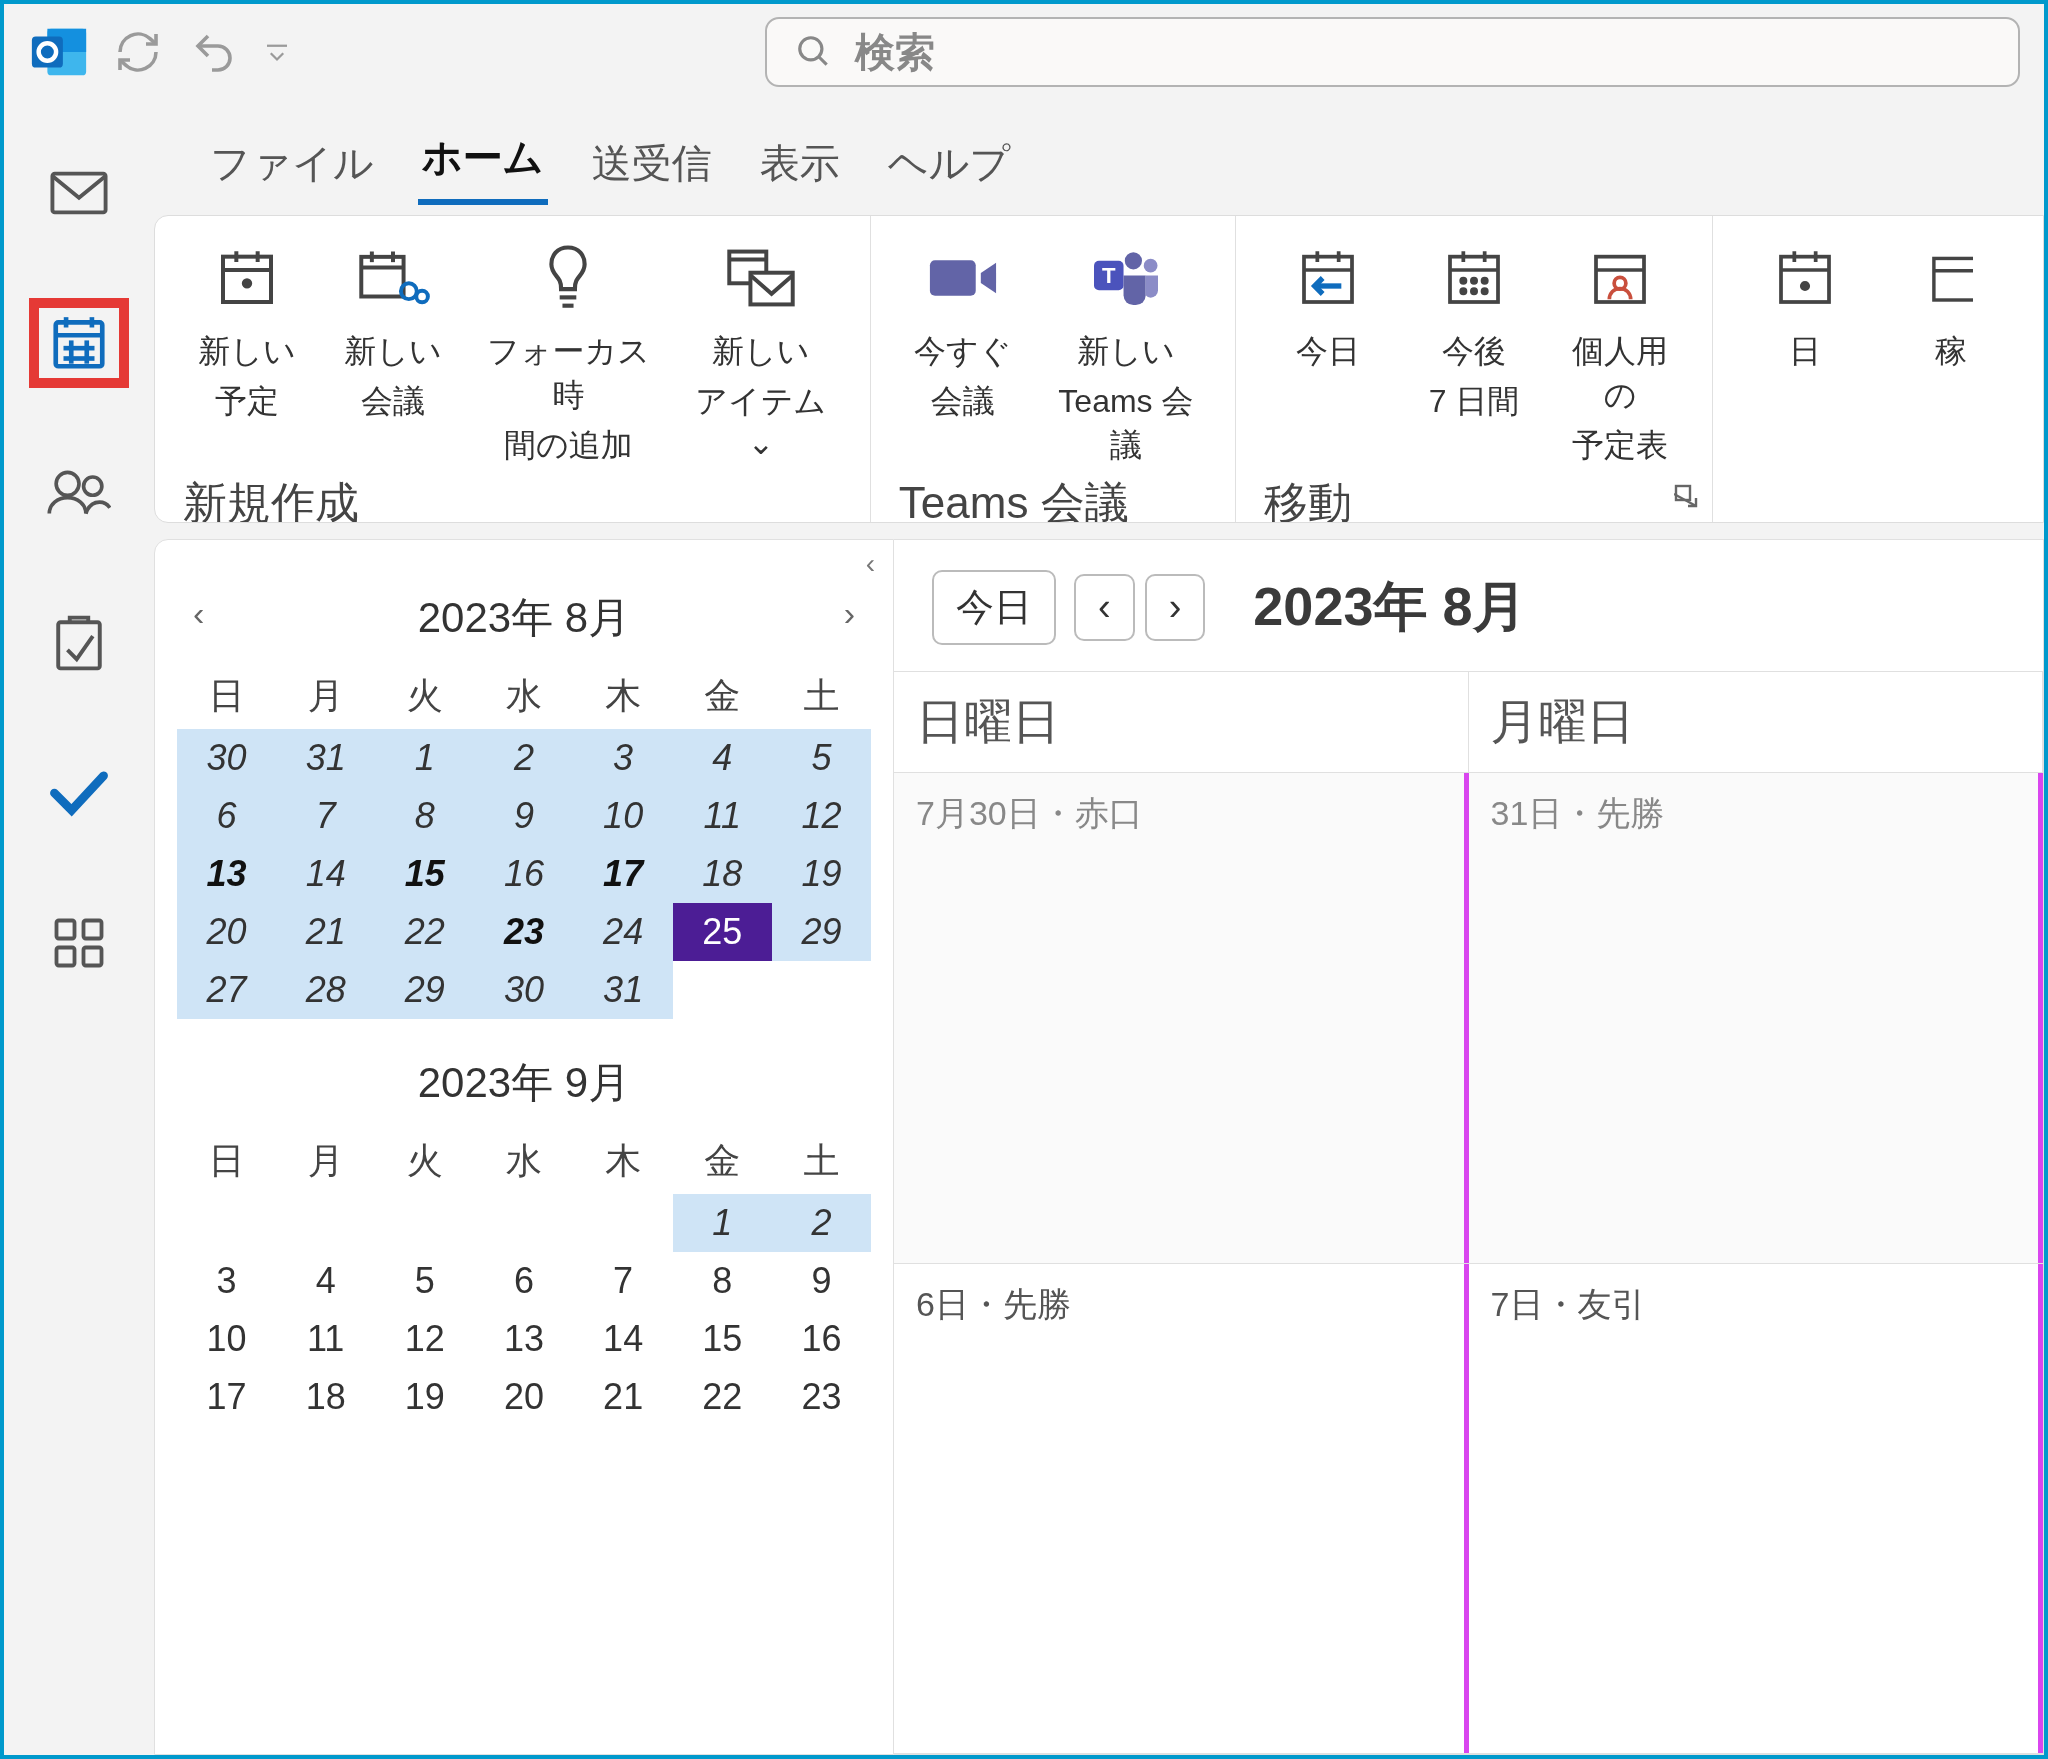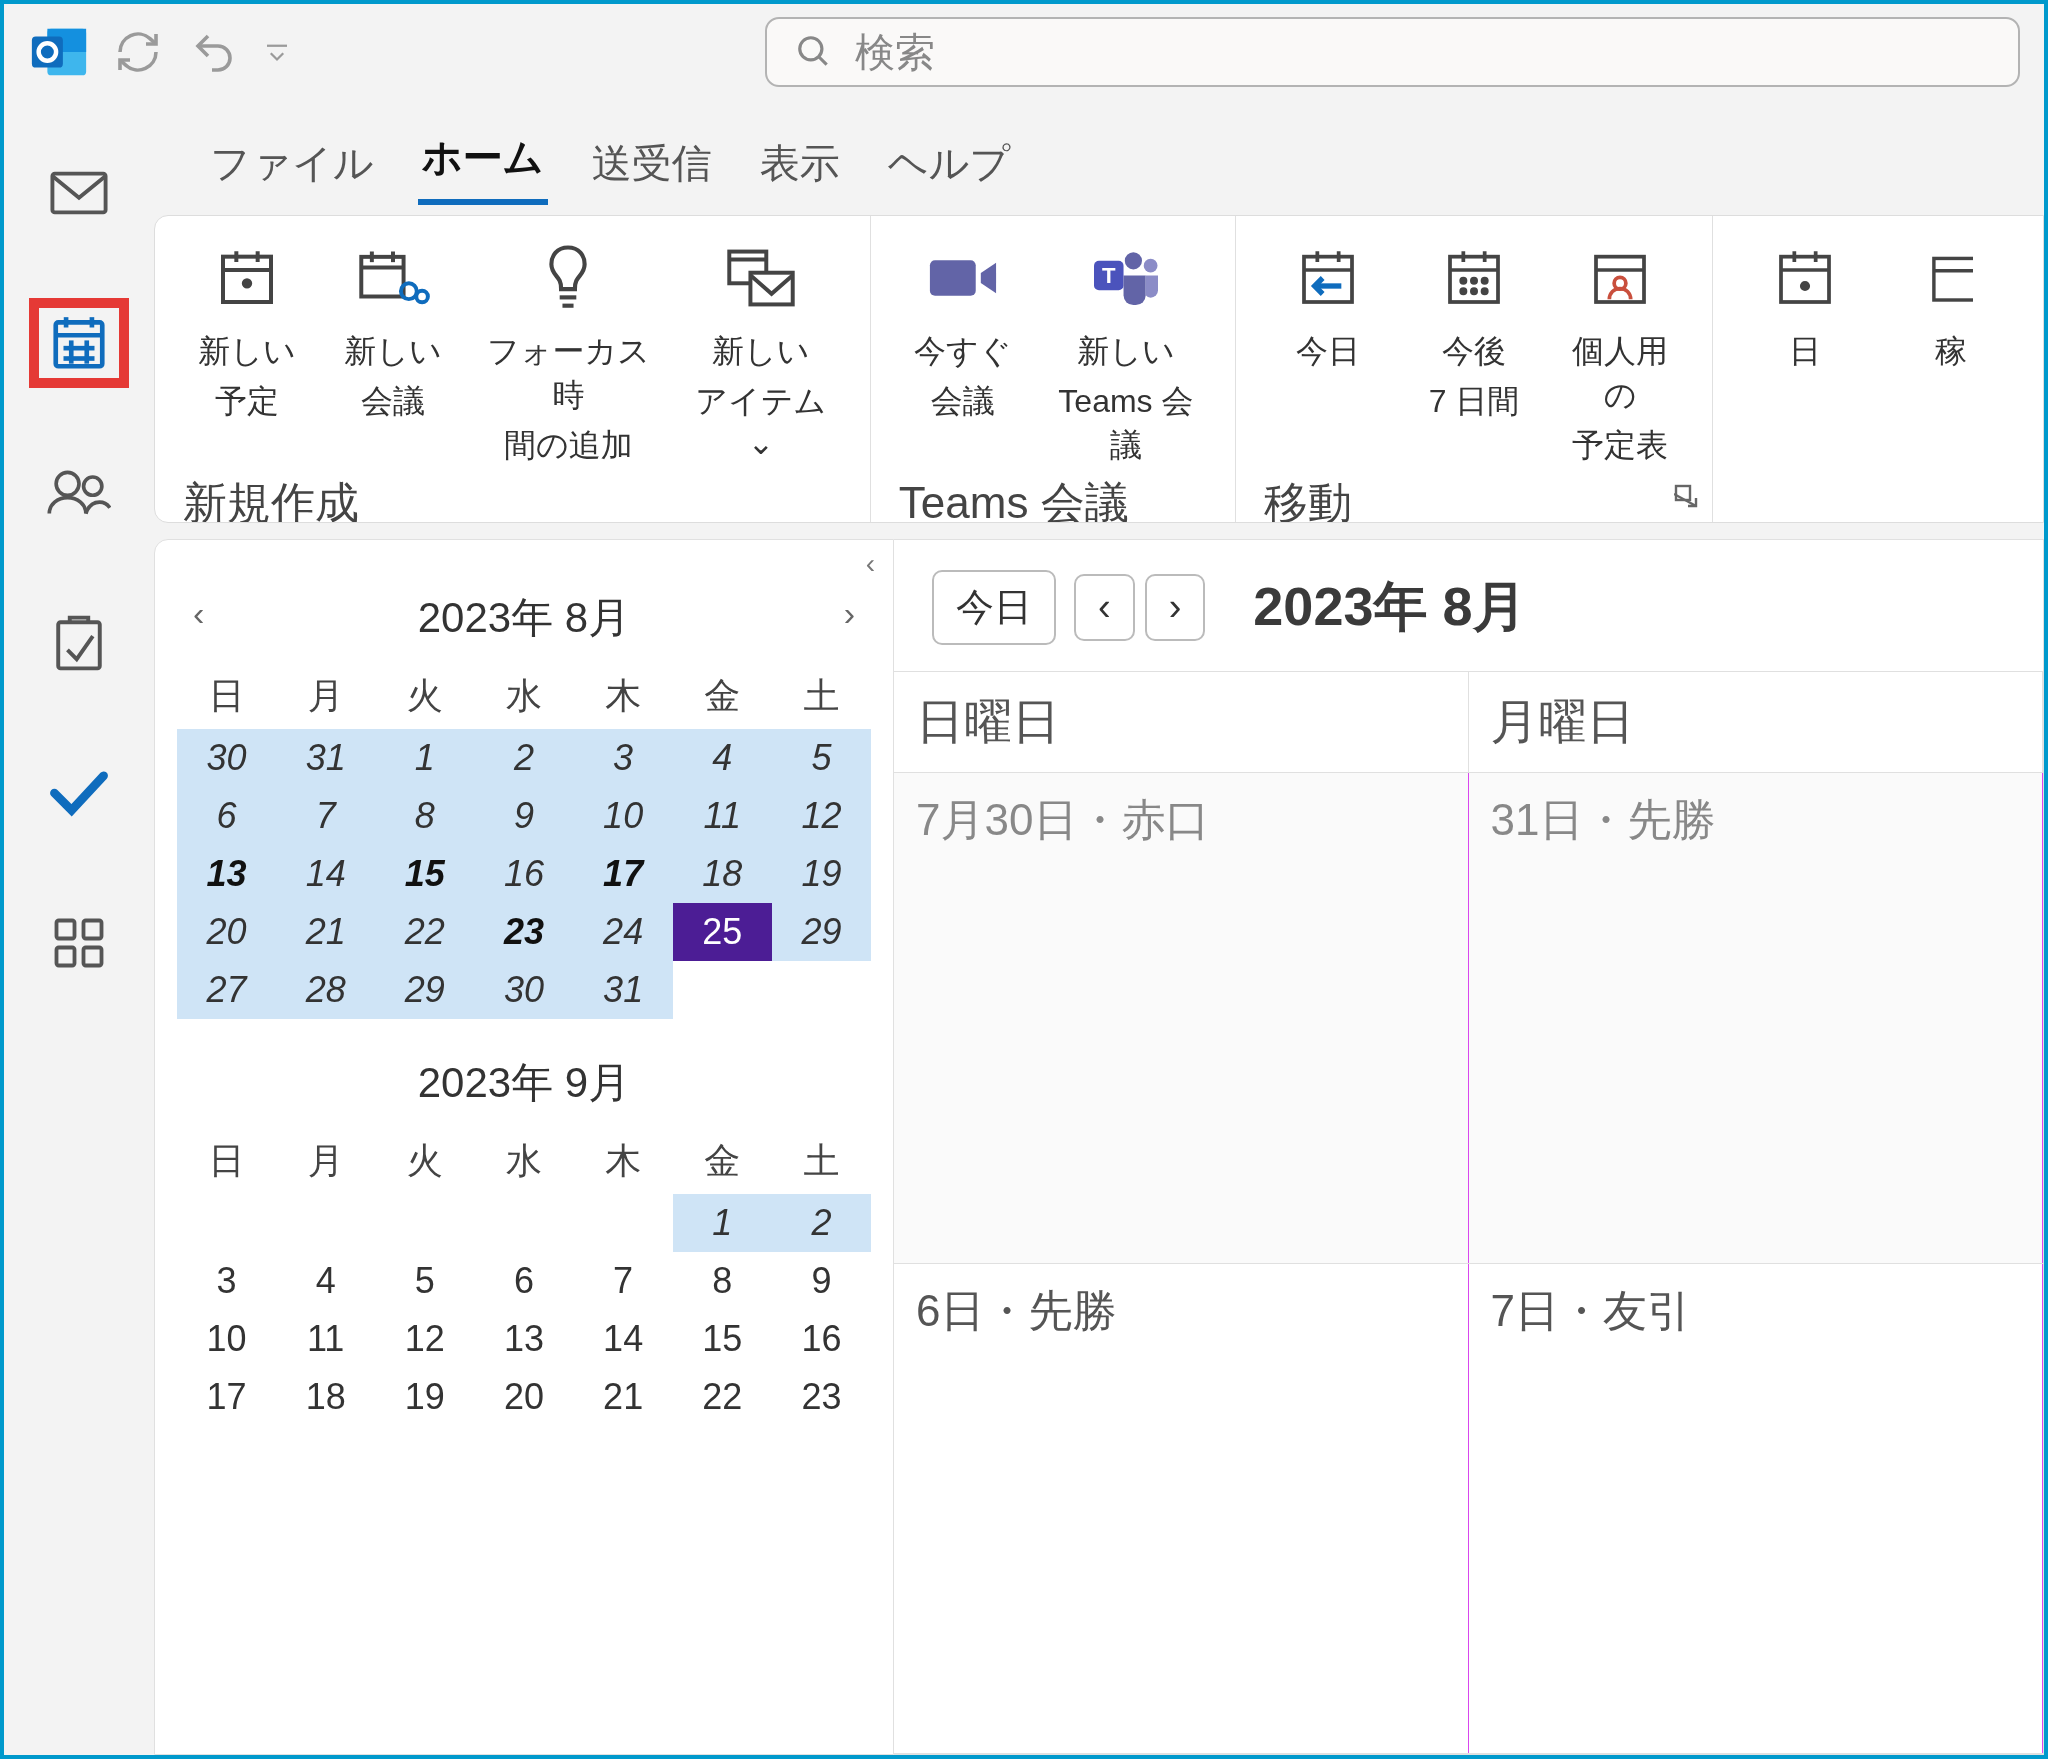--- a/index.html
+++ b/index.html
@@ -12,20 +12,21 @@
     border: 4px solid #0099cc;
   }
 
   
   .titlebar {
     display: flex;
     align-items: center;
     height: 96px;
     padding: 0 24px;
     gap: 20px;
+    font-weight: bold;
   }
   .app-logo {
     width: 62px; height: 62px;
     display:flex;align-items:center;justify-content:center;
   }
   .titlebar-btn {
     width: 56px; height: 56px;
     color: #888;
     display:flex;align-items:center;justify-content:center;
   }
@@ -192,21 +193,21 @@
   .calview-head .navpair { display:flex; gap:10px; }
   .calview-head .title { font-size:54px; font-weight:700; color:#3a3a3a; margin-left:30px; }
 
   .calgrid-head {
     display:flex; border-top:1px solid #e0e0e0; border-bottom:1px solid #e0e0e0;
     font-size:48px; color:#555;
   }
   .calgrid-head > div { flex:1; padding:18px 22px; border-right:1px solid #e0e0e0; }
   .calgrid-body { flex:1; display:flex; flex-direction:column; }
   .calgrid-row { flex:1; display:flex; border-bottom:1px solid #e0e0e0; }
-  .calgrid-cell { flex:1; border-right:1px solid #d946ef; padding:18px 22px; font-size:44px; color:#555; }
+  .calgrid-cell { flex:1; border-right:5px solid #d946ef; padding:18px 22px; font-size:34px; color:#555; }
   .calgrid-cell.dim { background:#fafafa; color:#888; }
 
   svg { display:block; }
 </style>
 </head>
 <body>
 
 <div class="titlebar">
   <div class="app-logo">
     <svg width="62" height="62" viewBox="0 0 32 32">

